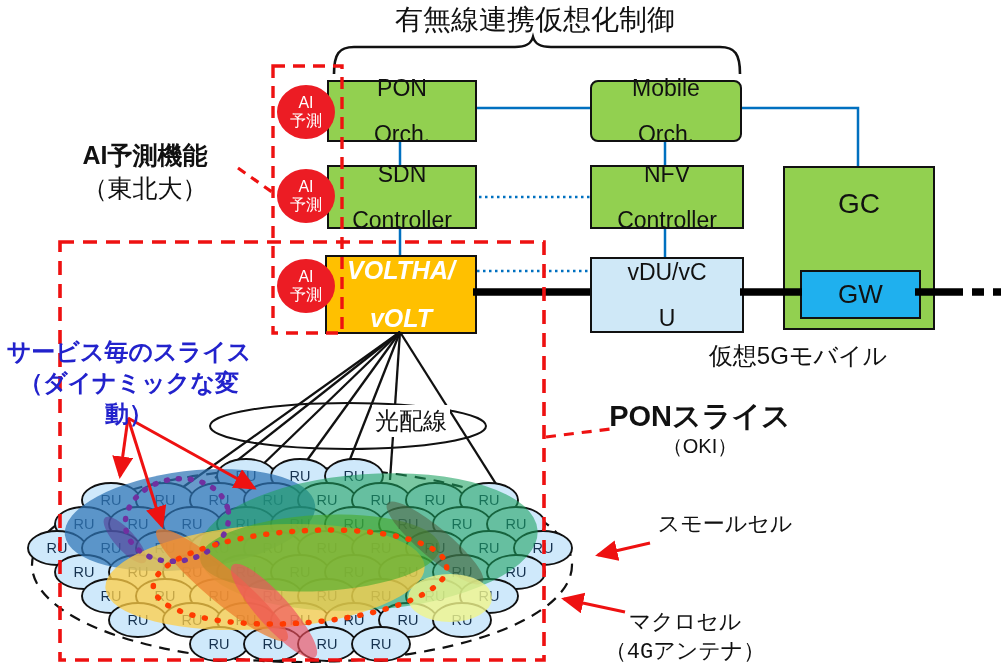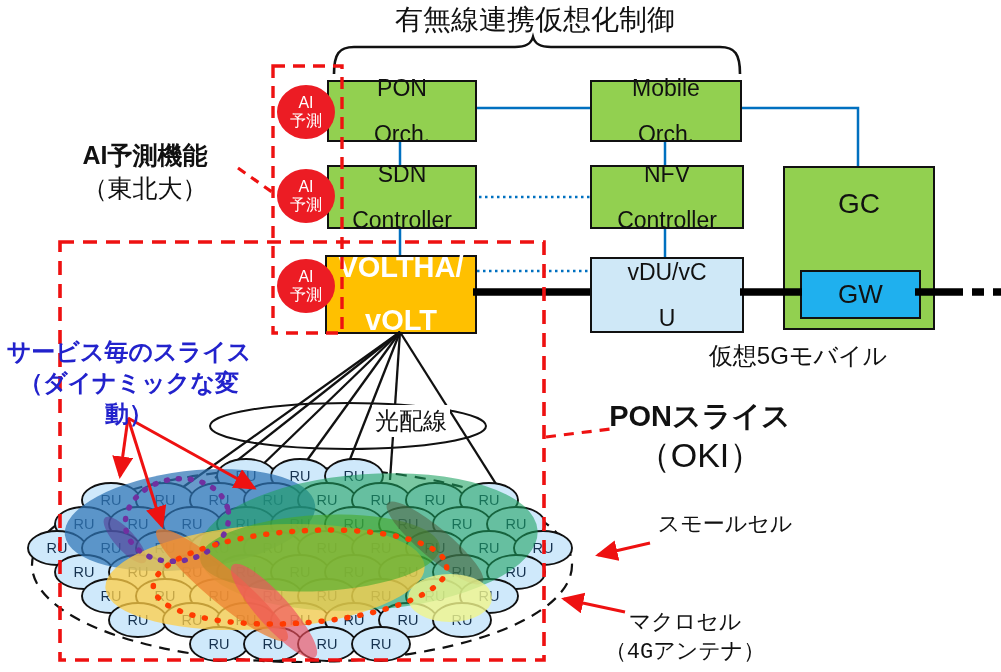--- a/index.html
+++ b/index.html
@@ -3,21 +3,21 @@
 <meta charset="utf-8">
 <style>
   html,body{margin:0;padding:0;background:#fff;}
   #canvas{position:relative;width:1001px;height:672px;background:#fff;overflow:hidden;
           font-family:"Liberation Sans","DejaVu Sans",sans-serif;color:#111;}
   svg{position:absolute;left:0;top:0;pointer-events:none;}
   #base-svg{z-index:1;} #top-svg{z-index:3;}
   .node{position:absolute;z-index:2;border:2.2px solid #111;display:flex;flex-direction:column;
         align-items:center;justify-content:center;text-align:center;font-size:23px;line-height:1.17;gap:19px;}
   .green{background:#92d050;}
-  .orange{background:#ffc000;color:#fff;font-weight:bold;font-size:29px;}
+  .orange{background:#ffc000;color:#fff;font-weight:bold;font-size:25px;font-style:italic;}
   .lightblue{background:#cfe8f7;}
   .bluebox{background:#1fb0ee;font-size:26px;}
   .lbl{position:absolute;z-index:4;text-align:center;}
   .blue-note{color:#2222cc;font-weight:bold;font-size:25px;line-height:1.3;}
   .badge{position:absolute;z-index:4;width:58px;height:54px;border-radius:50%;background:#ec1c24;
          color:#fff;font-weight:normal;display:flex;flex-direction:column;align-items:center;
          justify-content:center;font-size:16px;line-height:1.15;}
   .small-note{font-size:22px;line-height:1.3;color:#111;}
 </style>
 </head>
@@ -38,21 +38,21 @@
       <path d="M473,197 H590"></path>
       <path d="M477,271 H590"></path>
     </g>
     <path d="M334,74 C334,54 339,47 354,47 L515,47 C526,47 531,44 533,37 C535,44 540,47 551,47 L720,47 C735,47 740,54 740,74" stroke="#111" stroke-width="2.6" fill="none"></path>
   </svg>
 
   <div class="node green" style="left:327px;top:80px;width:146px;height:58px;">
     <span>PON</span>
     <span>Orch.</span>
   </div>
-  <div class="node green" style="left:590px;top:80px;width:148px;height:58px;">
+  <div class="node green" style="left:590px;top:80px;width:148px;height:58px;border-radius:8px;">
     <span>Mobile</span>
     <span>Orch.</span>
   </div>
   <div class="node green" style="left:327px;top:165px;width:146px;height:60px;">
     <span>SDN</span>
     <span>Controller</span>
   </div>
   <div class="node green" style="left:590px;top:165px;width:150px;height:60px;">
     <span>NFV</span>
     <span>Controller</span>
@@ -272,21 +272,21 @@
     <div>（東北大）</div>
   </div>
 
   <div class="lbl blue-note" style="left:0px;top:336px;width:258px;font-size:24px;">
     <div>サービス毎のスライス</div>
     <div>（ダイナミックな変動）</div>
   </div>
 
   <div class="lbl" style="left:600px;top:398px;width:200px;line-height:1.25;">
     <div style="font-weight:bold;font-size:29px;">PONスライス</div>
-    <div style="font-size:34px;">（OKI）</div>
+    <div style="font-size:20px;">（OKI）</div>
   </div>
 
   <div class="lbl small-note" style="left:640px;top:510px;width:170px;">
     <div>スモールセル</div>
   </div>
 
   <div class="lbl small-note" style="left:600px;top:610px;width:170px;font-family:Liberation Mono, monospace;">
     <div>マクロセル</div>
     <div>（4Gアンテナ）</div>
   </div>

